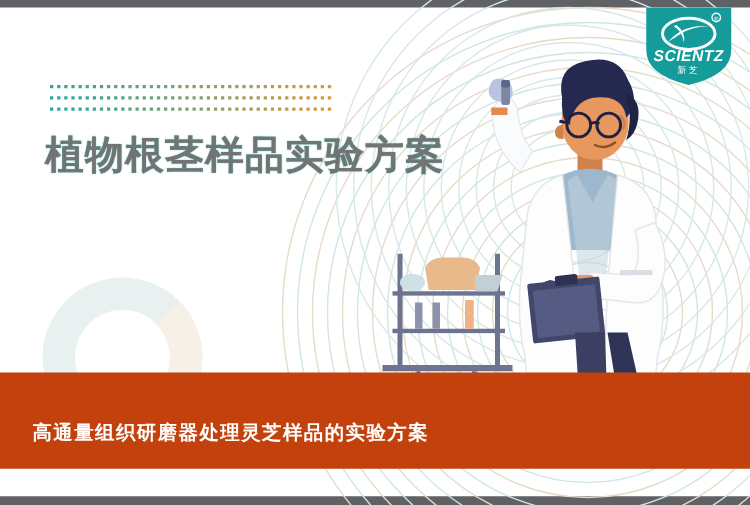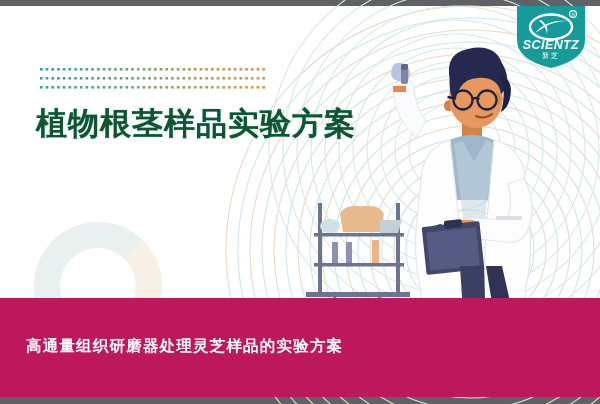--- a/index.html
+++ b/index.html
@@ -52,38 +52,38 @@
     width:230px;height:26px;
   }
 
   
   .headline{
     position:absolute;
     left:36px;top:104px;
     z-index:6;
   }
   .headline .line{
-    color:#14532d;
+    color:#737373;
     font-size:31px;
     font-weight:bold;
     letter-spacing:1px;
     line-height:40px;
     white-space:nowrap;
     text-shadow:0 0 1px #18b0a6;
   }
 
   
   .illus{position:absolute;left:300px;top:28px;width:300px;height:290px;z-index:4;}
 
   
   .banner{
     position:absolute;
     left:0;top:298px;
-    width:600px;height:99px;
-    background:#be185d;
+    width:600px;height:77px;
+    background:#c2410c;
     z-index:8;
   }
   .banner-text{
     position:absolute;
     left:26px;top:38px;
     color:#ffffff;
     font-size:15.5px;
     font-weight:bold;
     letter-spacing:1.2px;
     white-space:nowrap;

